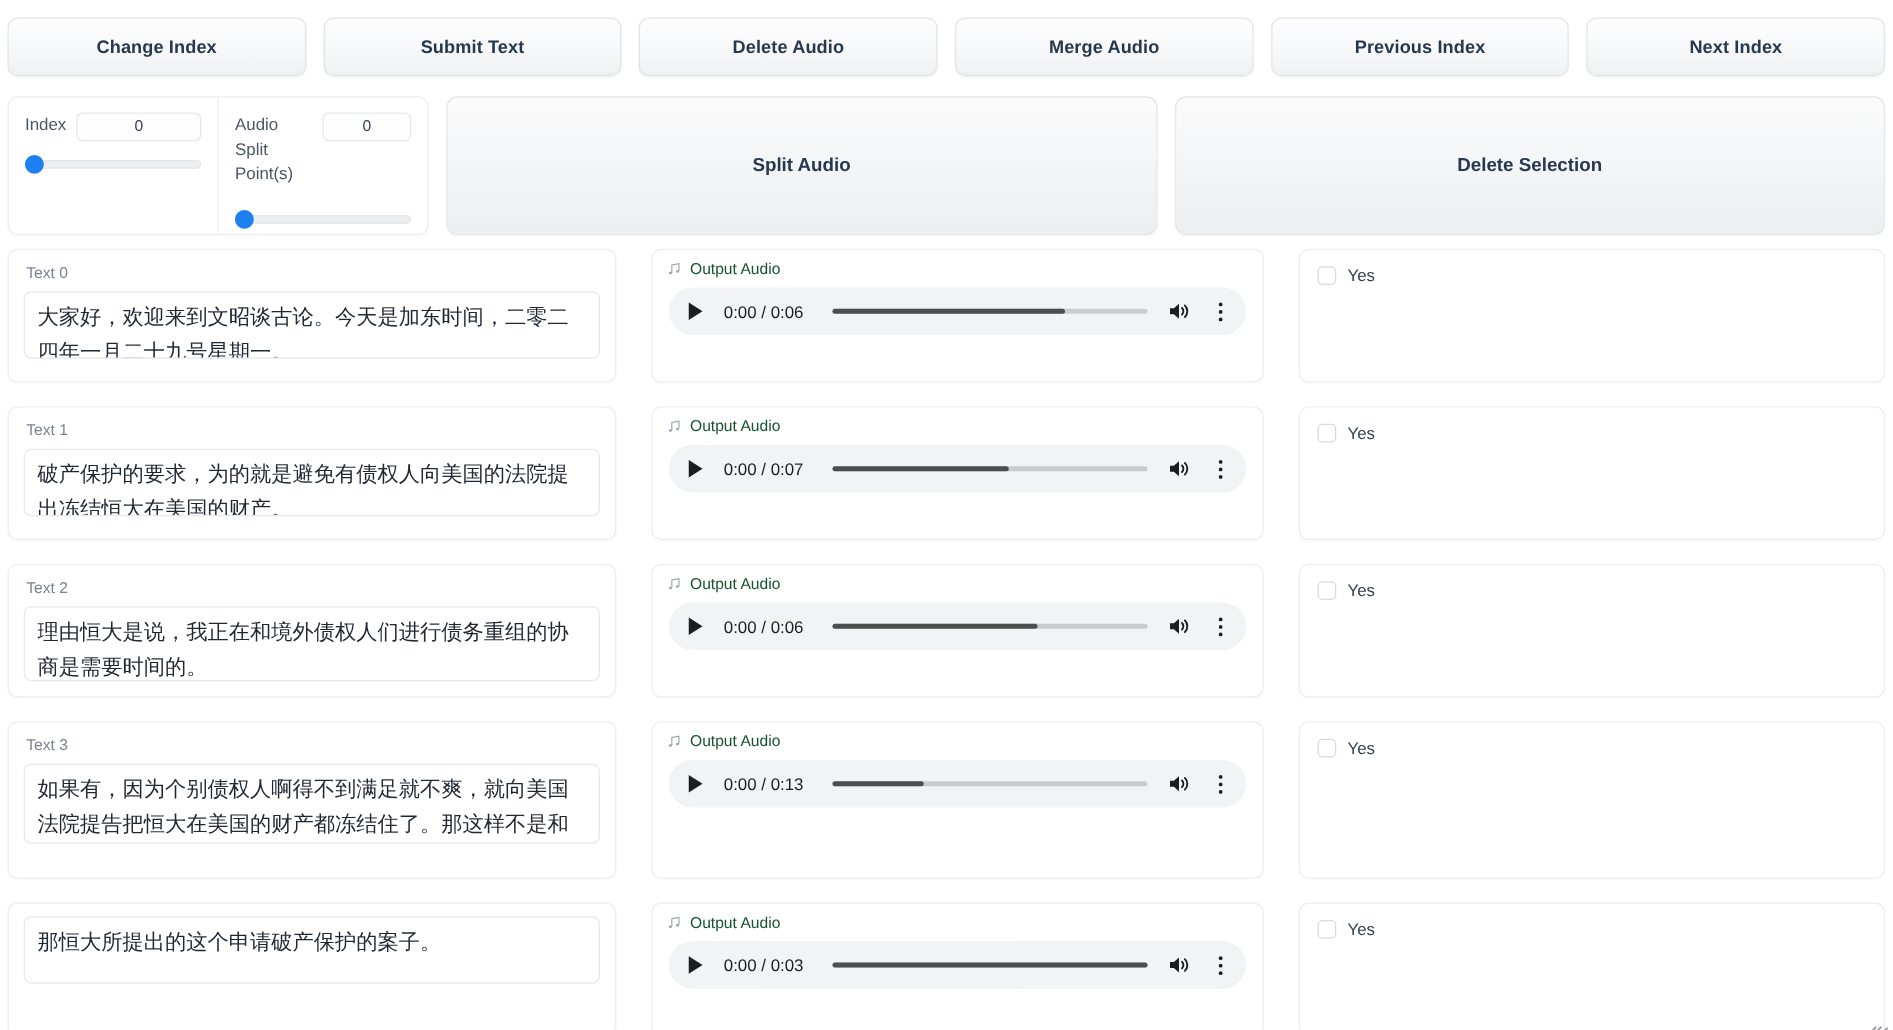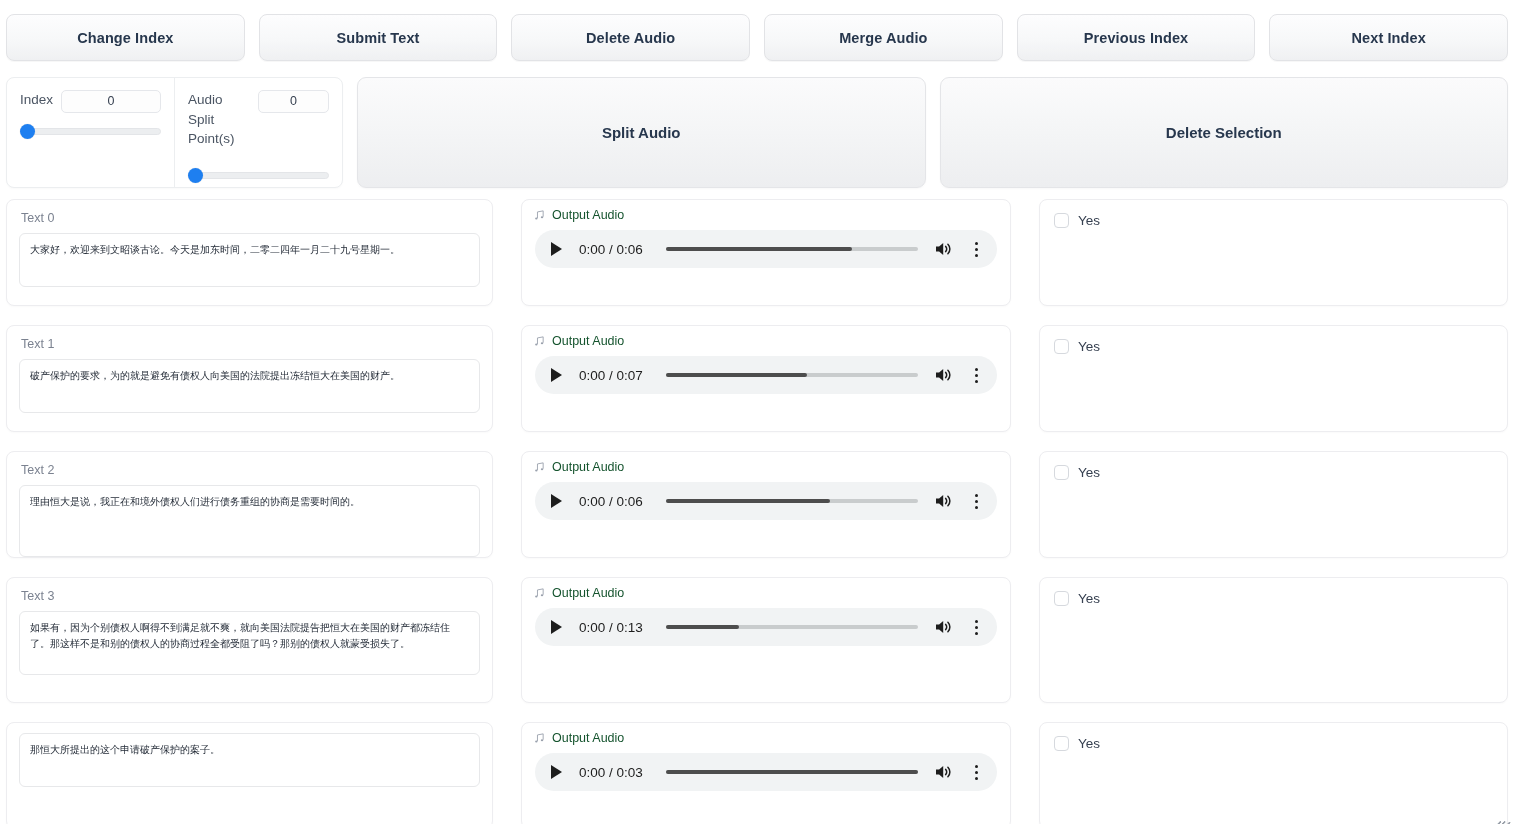--- a/index.html
+++ b/index.html
@@ -142,24 +142,24 @@
     font-size: 12.5px;
     color: #7b8290;
     margin: 1px 0 8px 2px;
   }
   .textarea {
     width: 100%;
     border: 1px solid #e7e8ea;
     border-radius: 6px;
     background: #fff;
     padding: 8px 10px 10px 10px;
-    font-size: 10px;
+    font-size: 17px;
     line-height: 1.62;
     color: #1f2733;
-    font-family: Liberation Sans, sans-serif;
+    font-family: Liberation Mono, monospace;
     resize: none;
     position: relative;
     overflow: hidden;
     white-space: pre-wrap;
     word-break: break-all;
     cursor: text;
   }
   .grip {
     position: absolute;
     right: 3px; bottom: 2px;
@@ -386,21 +386,21 @@
         <div class="card check-card h-short">
           <div class="checkwrap">
             <div class="cbox"></div>
             <div class="clabel">Yes</div>
           </div>
         </div>
       </div>
       <div class="datarow">
         <div class="card text-card h-short">
           <div class="field-label">Text 2</div>
-          <div class="textarea" style="height:72px">理由恒大是说，我正在和境外债权人们进行债务重组的协商是需要时间的。</div>
+          <div class="textarea" style="height:60px">理由恒大是说，我正在和境外债权人们进行债务重组的协商是需要时间的。</div>
           <div class="grip">
             <span></span>
             <span></span>
             <span></span>
           </div>
         </div>
         <div class="card audio-card h-short">
           <div class="audio-tag">
             <svg class="note-ico" viewBox="0 0 16 16">
               <path d="M5.5 11.2V3.6l7-1.3v7.2" fill="none" stroke="#9aa1ad" stroke-width="1.1"></path>

